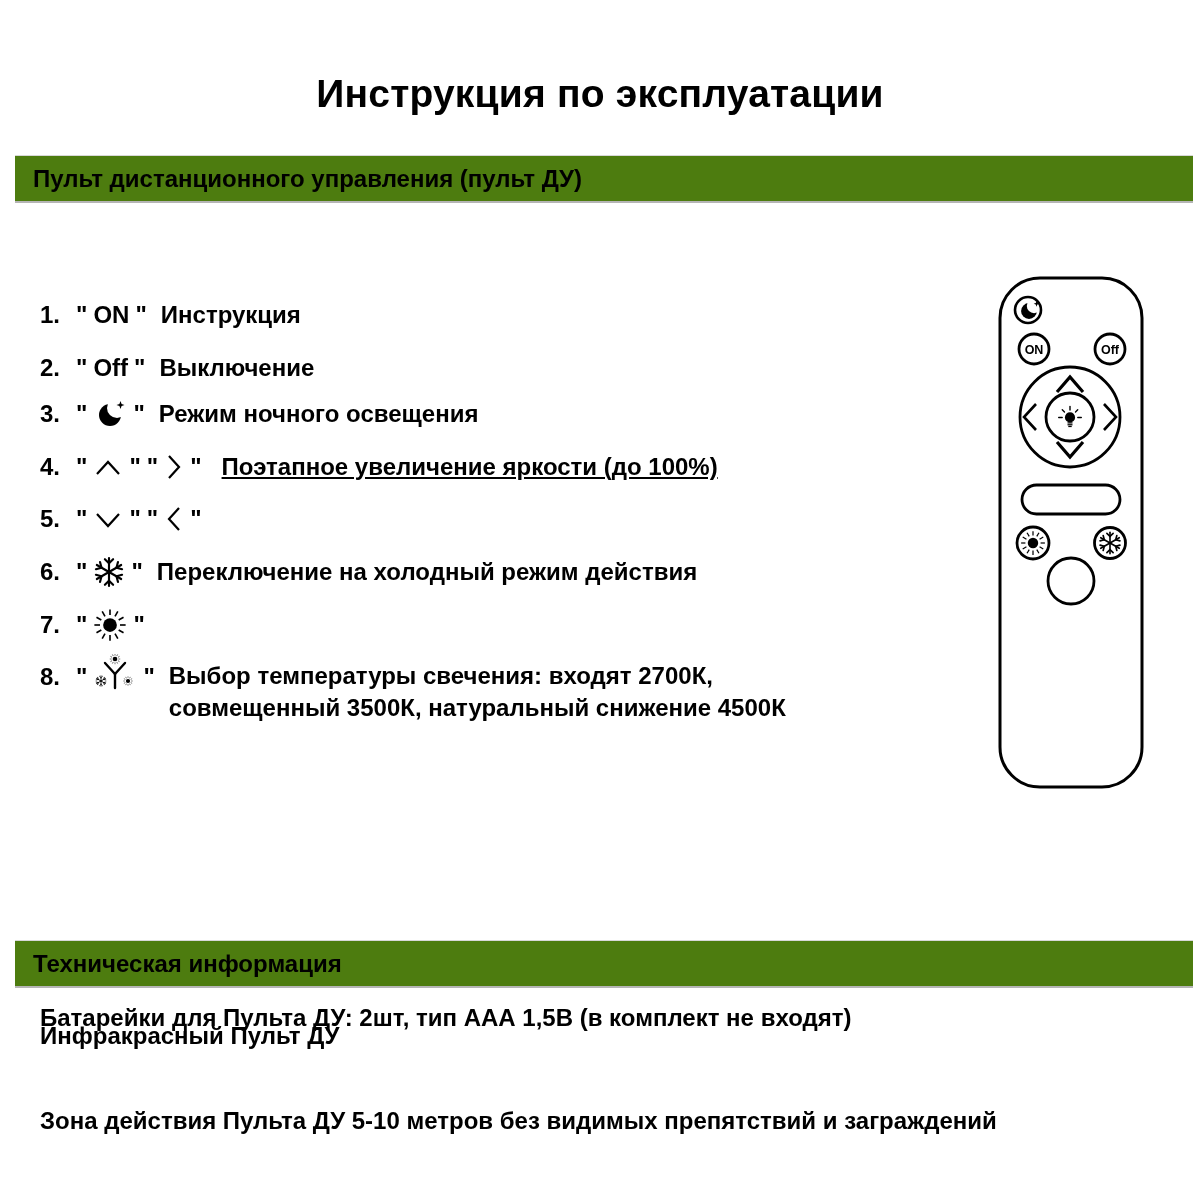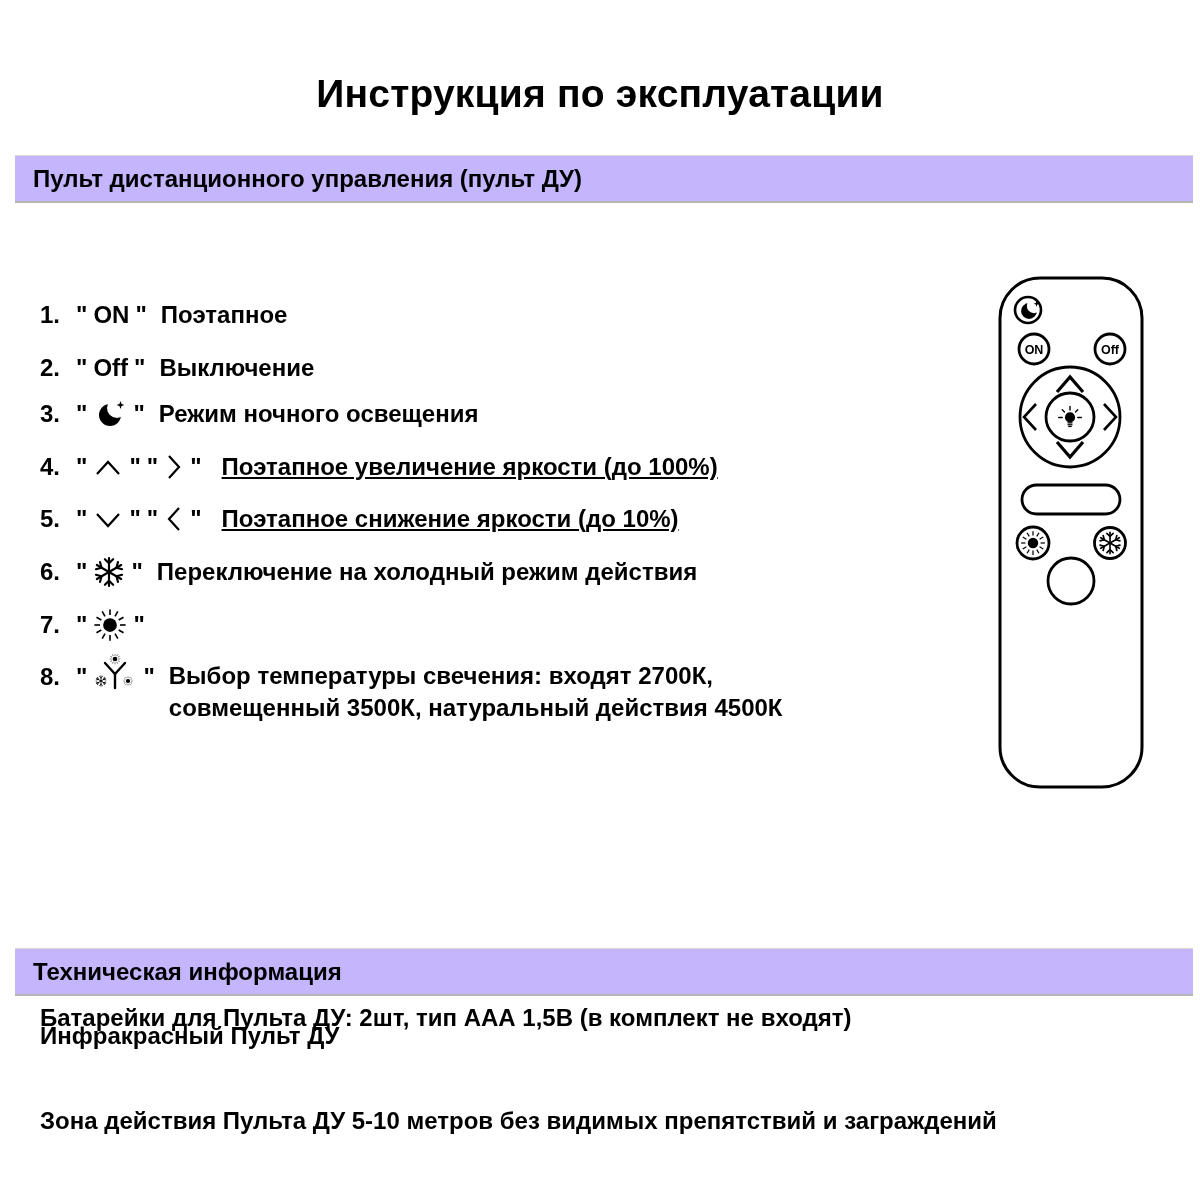--- a/index.html
+++ b/index.html
@@ -7,26 +7,26 @@
     width:1200px;height:1200px;position:relative;background:#ffffff;
     font-family:"Liberation Sans",sans-serif;font-weight:bold;color:#000;
     overflow:hidden;
   }
   .page-title{
     position:absolute;top:72px;left:0;width:100%;
     text-align:center;font-size:39px;margin:0;letter-spacing:0.2px;
   }
   .section-bar{
     position:absolute;left:15px;width:1178px;height:48px;
-    background:#c4b5fd;border-top:1px solid #d8d8d8;border-bottom:2px solid #b5b5b5;
+    background:#4d7c0f;border-top:1px solid #d8d8d8;border-bottom:2px solid #b5b5b5;
     display:flex;align-items:center;padding-left:18px;box-sizing:border-box;
     font-size:24px;
   }
   #bar-remote{top:155px;}
-  #bar-tech{top:940px;margin-top:8px;}
+  #bar-tech{top:940px;}
   .li{
     position:absolute;left:40px;height:40px;
     display:flex;align-items:center;gap:6px;font-size:24px;white-space:nowrap;
   }
   .li .num{width:30px;}
   .li .txt{margin-left:8px;}
   .li .txt2{margin-left:14px;text-decoration:underline;}
   .li svg{display:block;}
   .textcol{display:flex;flex-direction:column;margin-left:8px;line-height:32px;}
   .li8{align-items:flex-start;height:auto;}
@@ -120,21 +120,21 @@
 
 <div class="section-bar" id="bar-remote">
   <span>Пульт дистанционного управления (пульт ДУ)</span>
 </div>
 
 <div class="li" style="top:295px">
   <span class="num">1.</span>
   <span class="q">"</span>
   <span class="tok">ON</span>
   <span class="q">"</span>
-  <span class="txt">Поэтапное</span>
+  <span class="txt">Инструкция</span>
 </div>
 
 <div class="li" style="top:348px">
   <span class="num">2.</span>
   <span class="q">"</span>
   <span class="tok">Off</span>
   <span class="q">"</span>
   <span class="txt">Выключение</span>
 </div>
 
@@ -168,21 +168,20 @@
   <span class="q">"</span>
   <svg class="chev" width="30" height="22" viewBox="0 0 30 22">
       <polyline points="4,6 15,18 26,6"></polyline>
     </svg>
   <span class="q">"</span>
   <span class="q">"</span>
   <svg class="chev" width="20" height="30" viewBox="0 0 20 30">
       <polyline points="15,4 5,15 15,26"></polyline>
     </svg>
   <span class="q">"</span>
-  <span class="txt txt2">Поэтапное снижение яркости (до 10%)</span>
 </div>
 
 <div class="li" style="top:552px">
   <span class="num">6.</span>
   <span class="q">"</span>
   <svg width="32" height="32" viewBox="-16 -16 32 32">
       <use href="#snowflake" transform="scale(1.08)"></use>
     </svg>
   <span class="q">"</span>
   <span class="txt">Переключение на холодный режим действия</span>
@@ -199,21 +198,21 @@
 
 <div class="li li8" style="top:660px">
   <span class="num">8.</span>
   <span class="q">"</span>
   <svg class="icn" width="44" height="46" viewBox="-22 -20 44 46">
       <use href="#ytemp"></use>
     </svg>
   <span class="q">"</span>
   <span class="textcol">
     <span>Выбор температуры свечения: входят 2700К,</span>
-    <span>совмещенный 3500К, натуральный действия 4500К</span>
+    <span>совмещенный 3500К, натуральный снижение 4500К</span>
   </span>
 </div>
 
 <svg class="remote" width="146" height="513" viewBox="0 0 146 513">
   <rect x="2" y="2" width="142" height="509" rx="40" fill="#ffffff" stroke="#000" stroke-width="3"></rect>
   <g>
     <circle cx="30" cy="34" r="13" stroke-width="2.6"></circle>
     <use href="#moon" transform="translate(31,35) scale(0.72)"></use>
   </g>
   <g>

